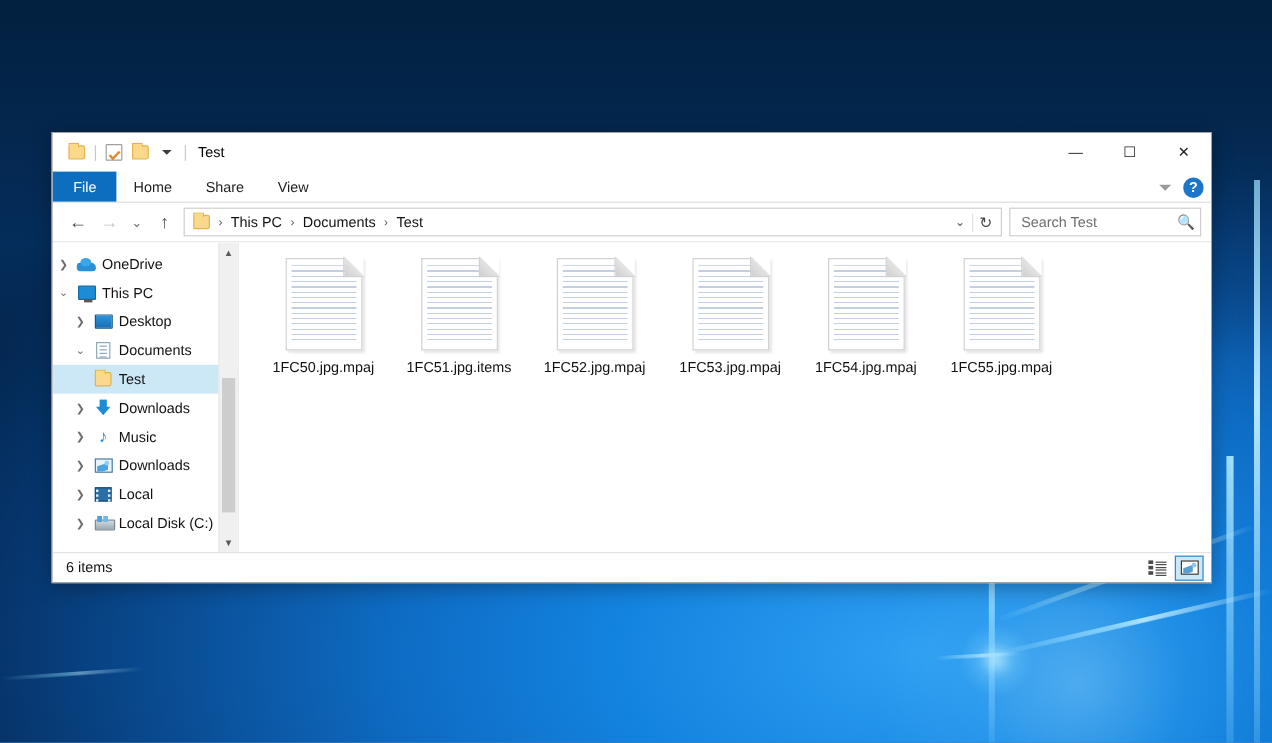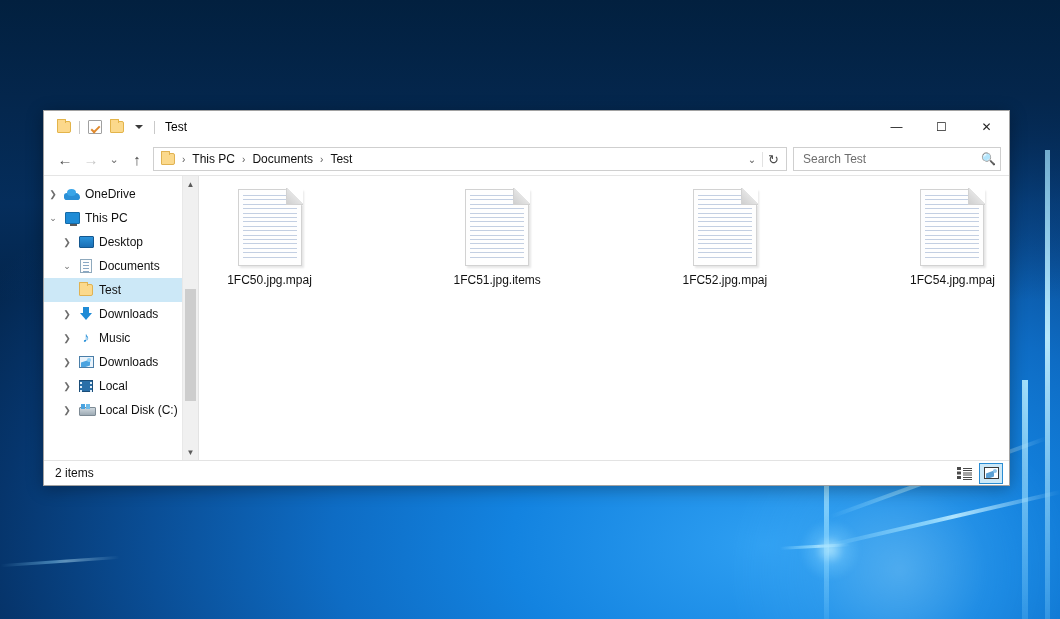--- a/index.html
+++ b/index.html
@@ -169,21 +169,21 @@
   .crumb-sep { color: #5a5a5a; font-size: 10px; padding: 0 5px; }
   .addr-tools { margin-left: auto; display: flex; align-items: center; }
   .addr-chev {
     width: 20px; text-align: center; color: #5c5c5c; font-size: 10px;
   }
   .addr-refresh {
     width: 22px; text-align: center; color: #4a4a4a; font-size: 13px;
     border-left: 1px solid #e2e2e2;
   }
   .search-box {
-    width: 208px; height: 24px; margin-left: 6px;
+    width: 160px; height: 24px; margin-left: 6px;
     border: 1px solid #cfcfcf; background: #fff;
     display: flex; align-items: center; padding: 0 4px 0 7px;
   }
   .search-box input {
     border: none; outline: none; flex: 1; font-size: 12px;
     font-family: "Liberation Sans", sans-serif; color: #111;
     background: transparent; min-width: 0;
   }
   .search-box input::placeholder { color: #6d6d6d; }
   .search-icon { color: #3a3a3a; font-size: 12px; padding-left: 3px; }
@@ -321,21 +321,21 @@
   .sb-thumb {
     position: absolute; left: 2px; right: 2px;
     top: 113px; height: 112px; background: #cdcdcd;
   }
 
   
   .content {
     flex: 1; background: #ffffff; position: relative; overflow: hidden;
     padding: 10px 0 0 14px;
   }
-  .tiles { display: flex; flex-wrap: wrap; justify-content: space-between; }
+  .tiles { display: flex; flex-wrap: wrap; }
   .tile {
     width: 113px; height: 108px;
     display: flex; flex-direction: column; align-items: center;
     padding-top: 3px;
   }
   .fileicon {
     width: 64px; height: 77px;
     position: relative;
   }
   .fi-page {
@@ -445,20 +445,32 @@
         <div class="qat-sep"></div>
       </div>
       <div class="title-text">Test</div>
       <div class="win-buttons">
         <div class="win-btn">—</div>
         <div class="win-btn">☐</div>
         <div class="win-btn close">✕</div>
       </div>
     </div>
 
+    <div class="ribbon">
+      <div class="tab file">File</div>
+      <div class="tab">Home</div>
+      <div class="tab">Share</div>
+      <div class="tab">View</div>
+      <div class="ribbon-right">
+        <div>
+            <div class="chev-dn"></div>
+          </div>
+        <div class="help-icon">?</div>
+      </div>
+    </div>
 
     <div class="addrbar">
       <div class="nav-btn">←</div>
       <div class="nav-btn disabled">→</div>
       <div class="nav-btn small">⌄</div>
       <div class="nav-btn">↑</div>
       <div class="addr-box">
         <div class="crumb">
             <div class="folder-nav"></div>
           </div>
@@ -598,38 +610,56 @@
           <div class="tile">
             <div class="fileicon">
               <div class="fi-page"></div>
                 <div class="fi-lines"></div>
               <div class="fi-fold-mask"></div>
                 <div class="fi-fold"></div>
             </div>
             <div class="filename">1FC52.jpg.mpaj</div>
           </div>
 
+          <div class="tile">
+            <div class="fileicon">
+              <div class="fi-page"></div>
+                <div class="fi-lines"></div>
+              <div class="fi-fold-mask"></div>
+                <div class="fi-fold"></div>
+            </div>
+            <div class="filename">1FC53.jpg.mpaj</div>
+          </div>
 
           <div class="tile">
             <div class="fileicon">
               <div class="fi-page"></div>
                 <div class="fi-lines"></div>
               <div class="fi-fold-mask"></div>
                 <div class="fi-fold"></div>
             </div>
             <div class="filename">1FC54.jpg.mpaj</div>
           </div>
 
+          <div class="tile">
+            <div class="fileicon">
+              <div class="fi-page"></div>
+                <div class="fi-lines"></div>
+              <div class="fi-fold-mask"></div>
+                <div class="fi-fold"></div>
+            </div>
+            <div class="filename">1FC55.jpg.mpaj</div>
+          </div>
 
         </div>
       </div>
     </div>
 
     <div class="statusbar">
-      <div>2 items</div>
+      <div>6 items</div>
       <div class="view-btns">
         <div class="view-btn">
             <div class="vb-details"></div>
           </div>
         <div class="view-btn active">
             <div class="vb-large"></div>
           </div>
       </div>
     </div>
 

